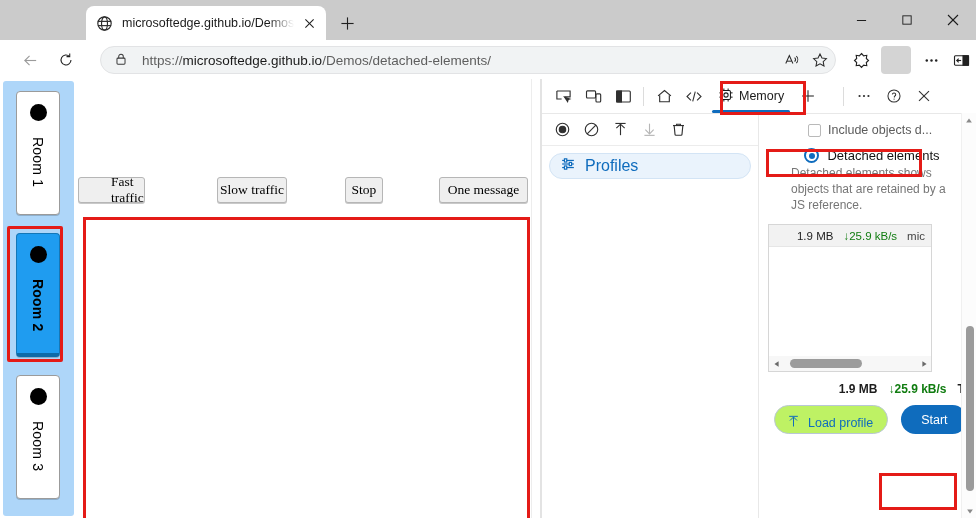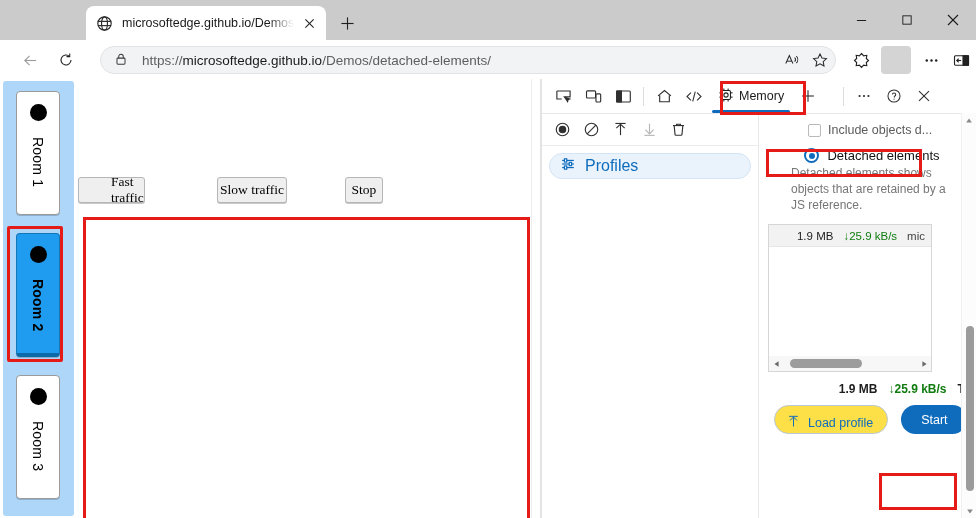--- a/index.html
+++ b/index.html
@@ -257,21 +257,21 @@
   .summary {
     display: flex; align-items: center; justify-content: flex-end; gap: 11px;
     padding: 10px 0 0 0; margin-right: -6px;
     font-size: 12px; font-weight: bold; white-space: nowrap;
   }
   .actions {
     display: flex; align-items: center; gap: 13px; padding: 9px 0 0 14px;
   }
   .load-btn {
     height: 29px; padding: 7px 14px 0 11px; border: 1px solid #b9c7d6;
-    border-radius: 15px; background: #fde047; color: #0f6cbd; font-size: 12.5px;
+    border-radius: 15px; background: #bef264; color: #0f6cbd; font-size: 12.5px;
     display: flex; align-items: center; gap: 7px;
   }
   .start-btn {
     width: 66px; height: 29px; border-radius: 15px; background: #0f6cbd;
     color: #fff; font-size: 12.5px; display: flex; align-items: center;
     justify-content: center;
   }
   .start-highlight {
     position: absolute; left: 879px; top: 473px; width: 78px; height: 37px;
     border: 3px solid #e41b17; pointer-events: none; z-index: 6;
@@ -419,20 +419,21 @@
       <div class="room r3">
         <div class="dot"></div>
         <div class="rlabel">Room 3</div>
       </div>
     </div>
     <div class="room-highlight"></div>
 
     <div class="pagebtn b1">Fast traffic</div>
     <div class="pagebtn b2">Slow traffic</div>
     <div class="pagebtn b3">Stop</div>
+    <div class="pagebtn b4">One message</div>
 
     <div class="message-area"></div>
     <div class="page-sb"></div>
   </div>
 
   <div class="splitter"></div>
 
   <div class="devtools">
 
     <div class="dt-tabbar">

